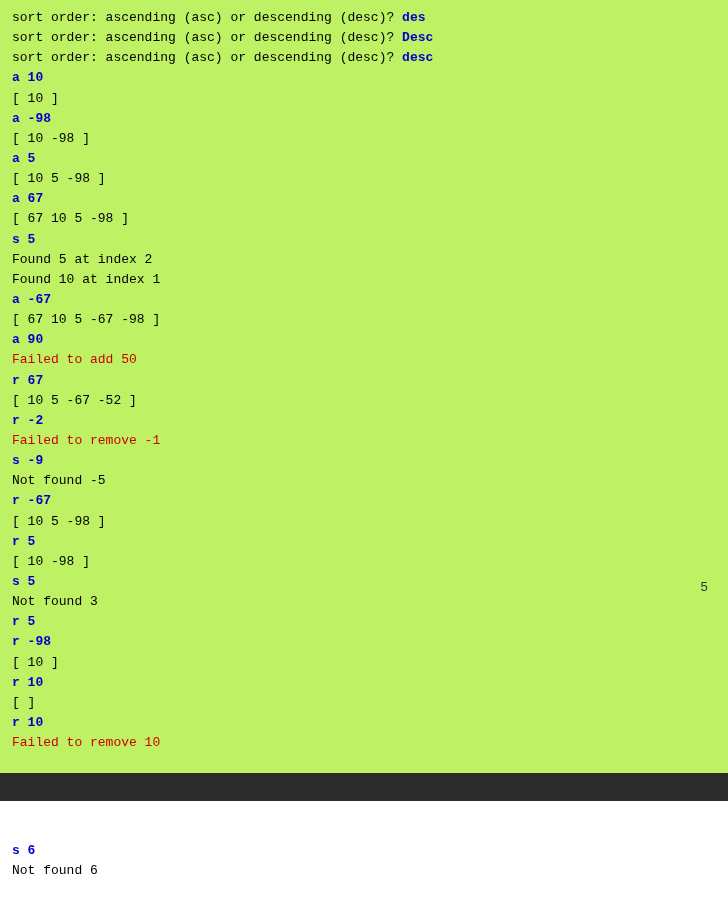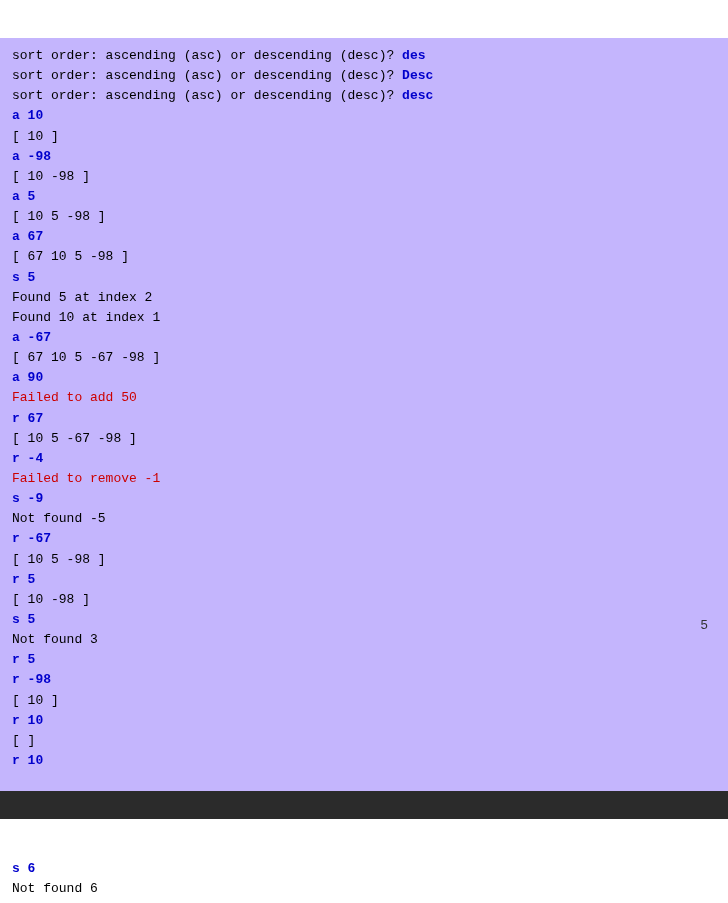--- a/index.html
+++ b/index.html
@@ -14,22 +14,21 @@
       color: #000000;
     }
     .page-container {
       width: 728px;
       min-height: 903px;
       background: #ffffff;
       position: relative;
     }
     .top-section {
       padding: 8px 12px 20px 12px;
-      background: #c4b5fd;
-      margin-top: 38px;
+      background: #bef264;
     }
     .divider {
       width: 100%;
       height: 28px;
       background: #2b2b2b;
     }
     .bottom-section {
       padding: 40px 12px 20px 12px;
       background: #ffffff;
     }
@@ -83,37 +82,38 @@
       <span class="line bold-blue">a 67</span>
       <span class="line normal">[ 67 10 5 -98 ]</span>
       <span class="line bold-blue">s 5</span>
       <span class="line normal">Found 5 at index 2</span>
       <span class="line normal">Found 10 at index 1</span>
       <span class="line bold-blue">a -67</span>
       <span class="line normal">[ 67 10 5 -67 -98 ]</span>
       <span class="line bold-blue">a 90</span>
       <span class="line red">Failed to add 50</span>
       <span class="line bold-blue">r 67</span>
-      <span class="line normal">[ 10 5 -67 -98 ]</span>
-      <span class="line bold-blue">r -4</span>
+      <span class="line normal">[ 10 5 -67 -52 ]</span>
+      <span class="line bold-blue">r -2</span>
       <span class="line red">Failed to remove -1</span>
       <span class="line bold-blue">s -9</span>
       <span class="line normal">Not found -5</span>
       <span class="line bold-blue">r -67</span>
       <span class="line normal">[ 10 5 -98 ]</span>
       <span class="line bold-blue">r 5</span>
       <span class="line normal">[ 10 -98 ]</span>
       <span class="line bold-blue">s 5</span>
       <span class="line normal">Not found 3</span>
       <span class="line bold-blue">r 5</span>
       <span class="line bold-blue">r -98</span>
       <span class="line normal">[ 10 ]</span>
       <span class="line bold-blue">r 10</span>
       <span class="line normal">[ ]</span>
       <span class="line bold-blue">r 10</span>
+      <span class="line red">Failed to remove 10</span>
     </div>
 
     <div class="page-number page-number-top">5</div>
   </div>
 
   <div class="divider"></div>
 
   <div class="bottom-section">
     <div class="code-block">
       <span class="line bold-blue">s 6</span>

